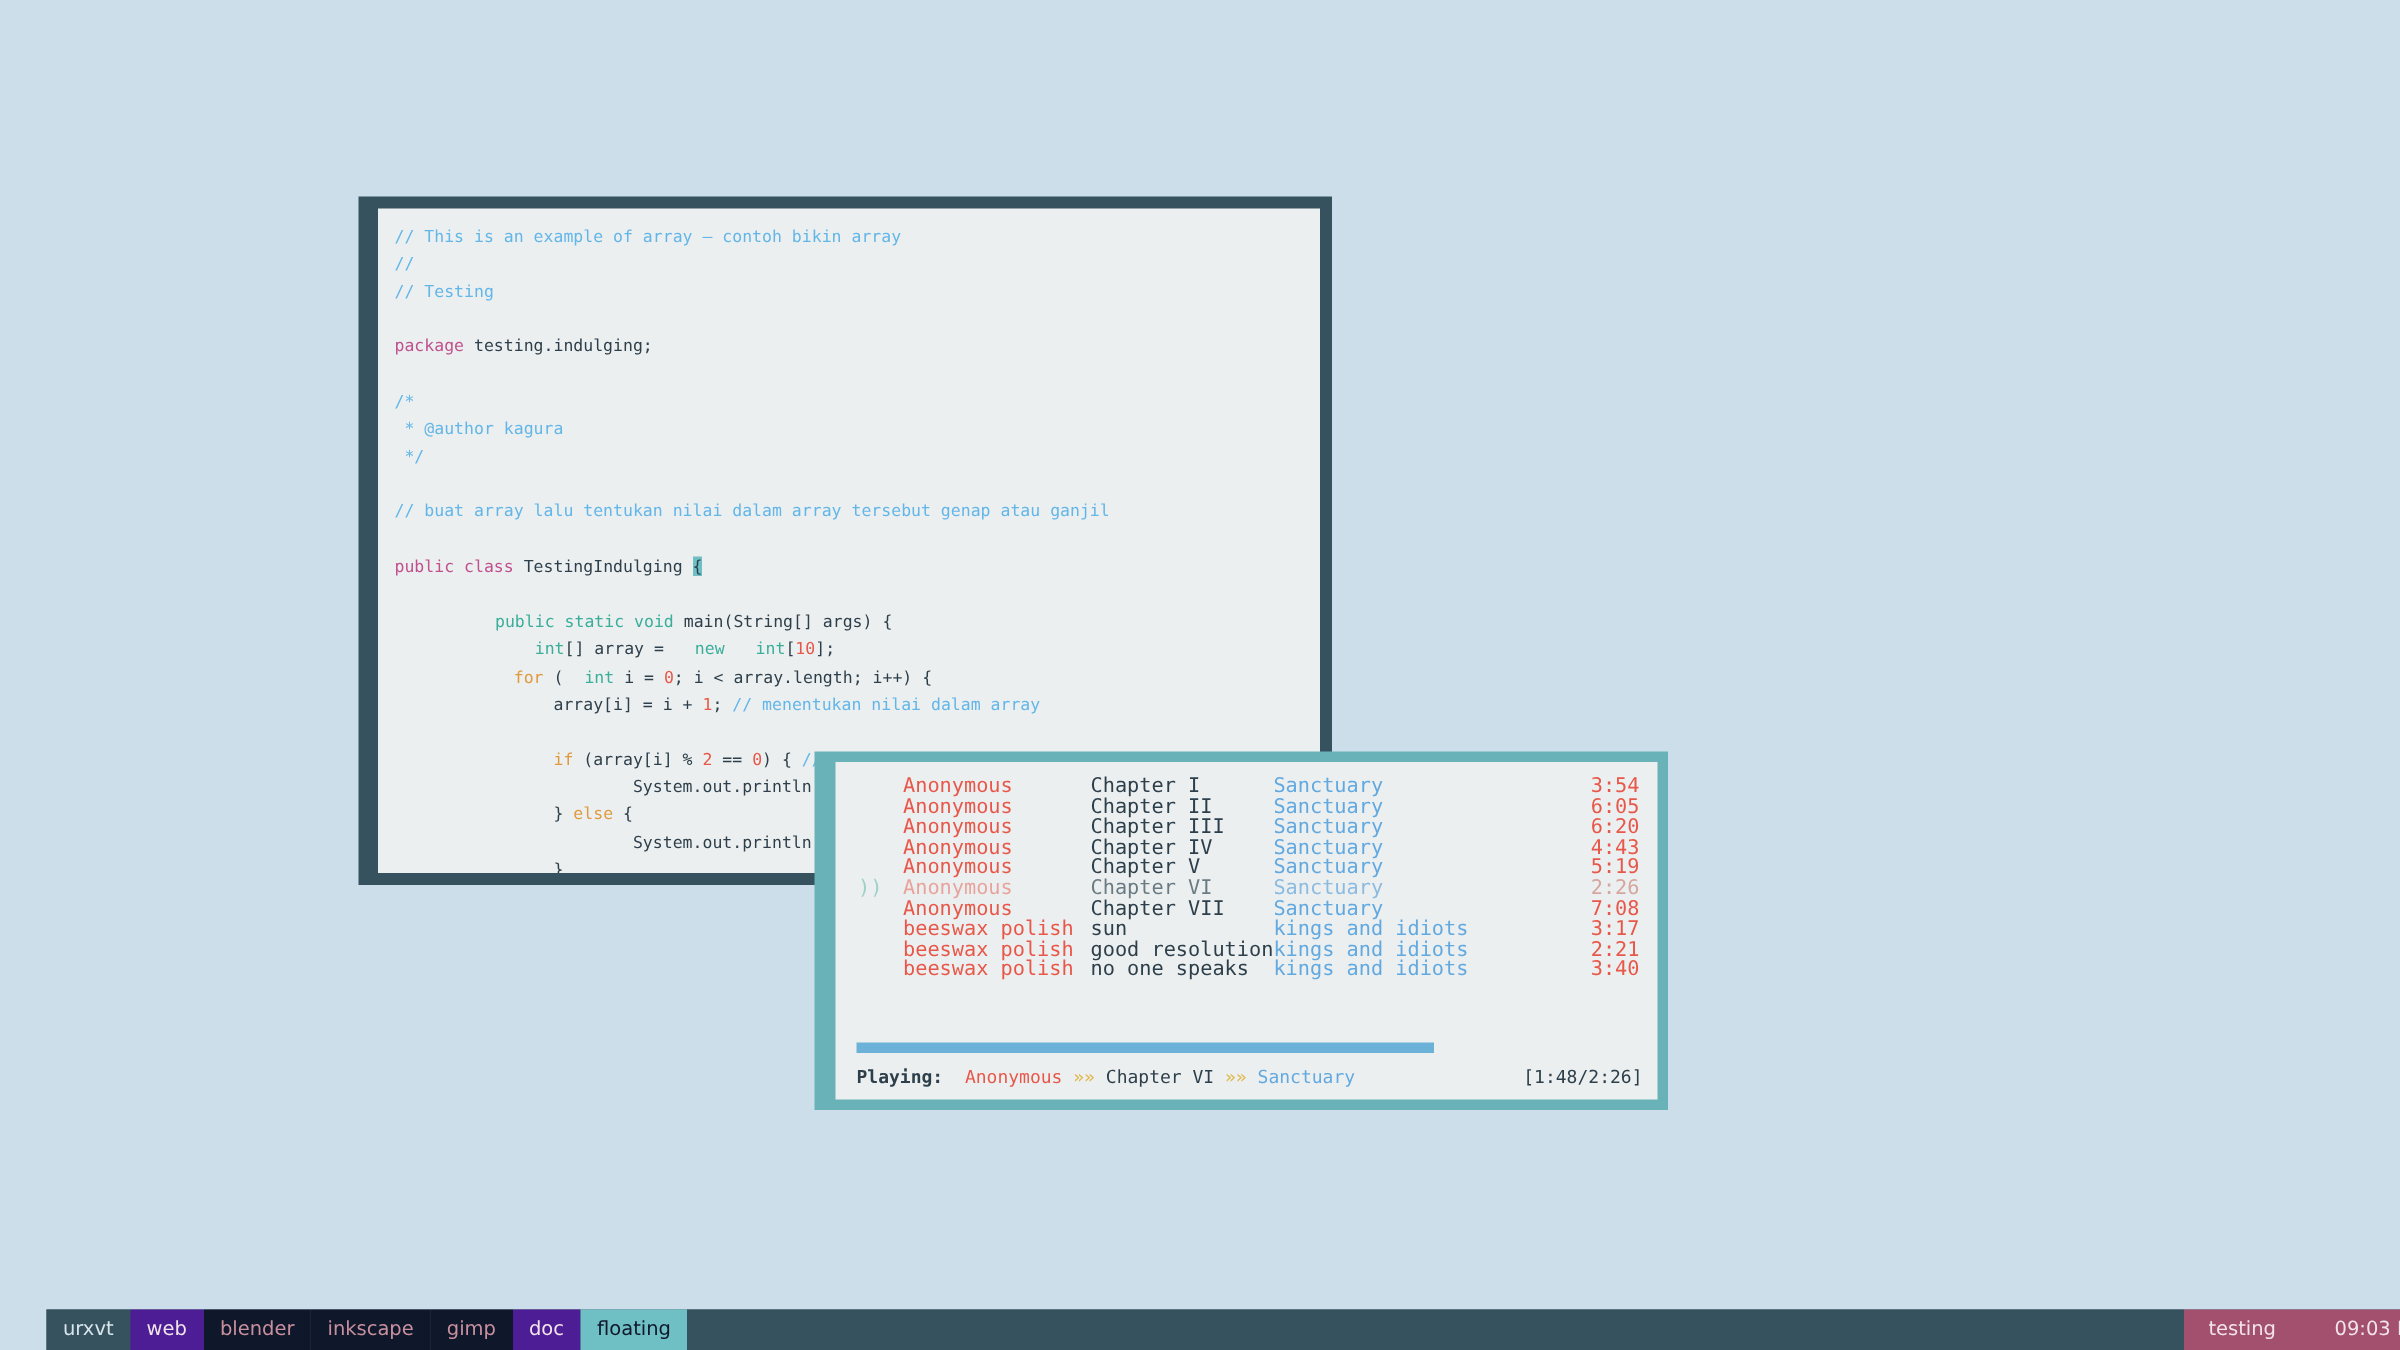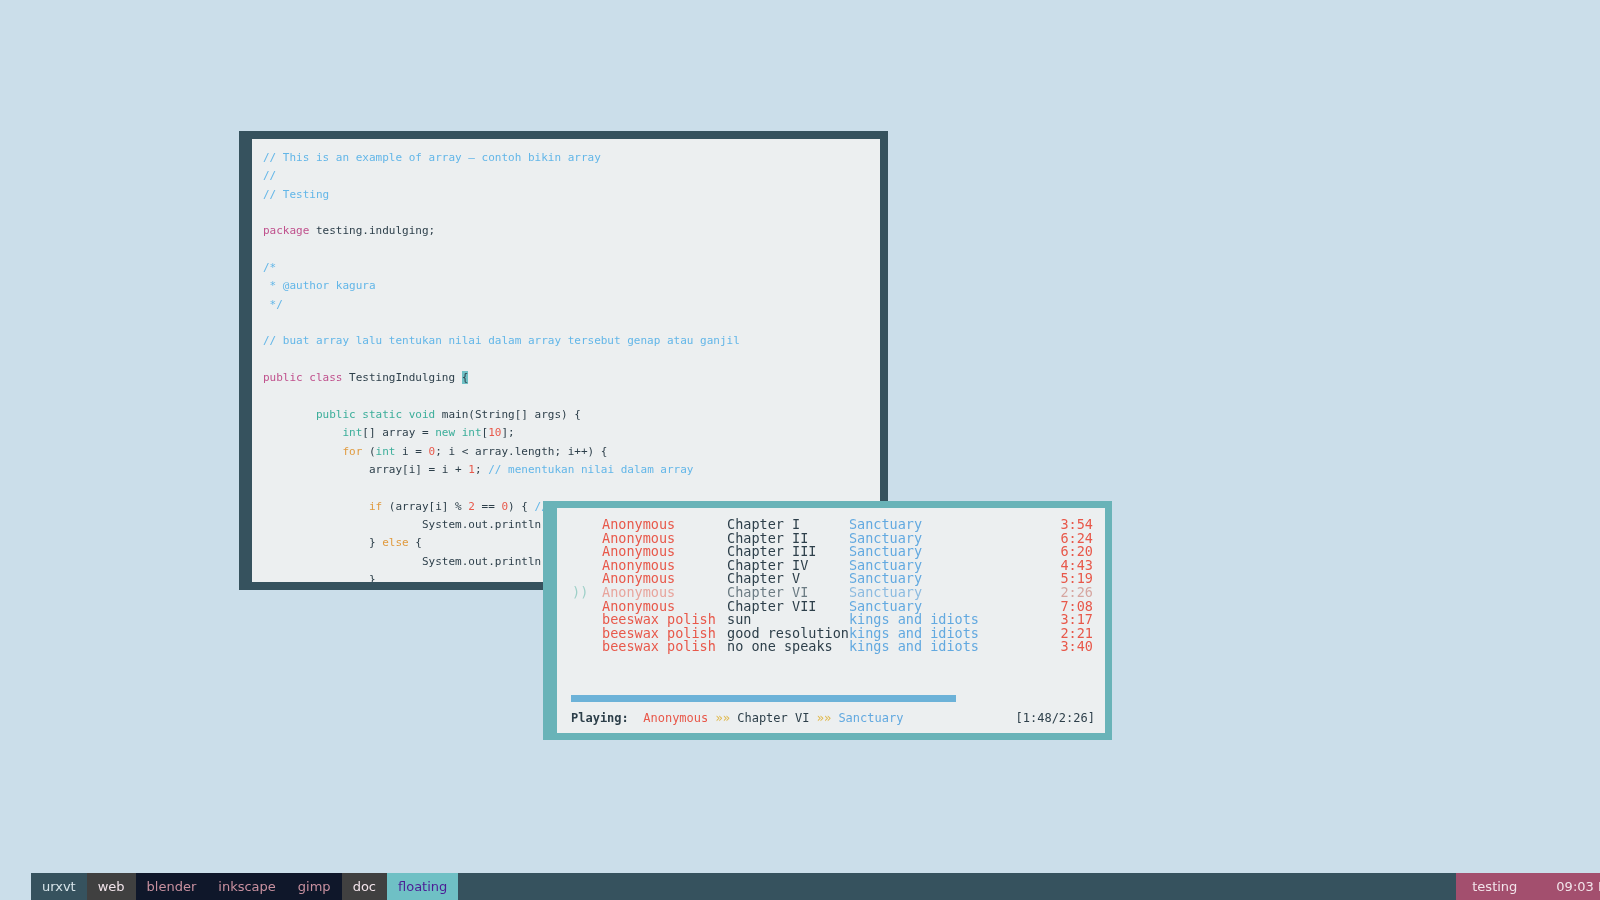--- a/index.html
+++ b/index.html
@@ -43,21 +43,21 @@
   }
   .code {
     font-family: "DejaVu Sans Mono", monospace;
     font-size: 11px;
     line-height: 18.35px;
     white-space: pre;
     color: #2d3f4a;
   }
   .c-comment { color: #62b6e8; }
   .c-keyword { color: #c0518d; }
-  .c-type    { color: #3bae9a; }
+  .c-type    { color: #3bae9a; margin-left: 14px; }
   .c-num     { color: #e8584a; }
   .c-str     { color: #e8584a; }
   .c-ctrl    { color: #e09a3e; }
   .c-plain   { color: #2d3f4a; }
   .cursor-sel {
     background: #6fc0c5;
     color: #2d3f4a;
   }
 
   
@@ -143,23 +143,23 @@
   .tag {
     display: flex;
     align-items: center;
     justify-content: center;
     padding: 0 11px;
     box-sizing: border-box;
     cursor: default;
     line-height: 1;
   }
   .tag-dark     { background: #36525e; color: #d8e5ea; }
-  .tag-occupied { background: #404040; color: #f2e4ea; }
+  .tag-occupied { background: #4c1d95; color: #f2e4ea; }
   .tag-empty    { background: #0f172a; color: #c8909f; }
-  .tag-active   { background: #6fc0c5; color: #4c1d95; }
+  .tag-active   { background: #6fc0c5; color: #0f172a; }
   .tb-spacer    { flex: 1 1 auto; background: #36525e; }
   .tb-right {
     display: flex;
     align-items: center;
     background: #a34f6e;
     color: #f2e4ea;
     padding: 0 14px 0 16px;
     gap: 39px;
   }
 </style>
@@ -183,21 +183,21 @@
             <td class="col-artist">Anonymous</td>
             <td class="col-title">Chapter I</td>
             <td class="col-album">Sanctuary</td>
             <td class="col-time">3:54</td>
           </tr>
           <tr>
             <td class="col-mark"></td>
             <td class="col-artist">Anonymous</td>
             <td class="col-title">Chapter II</td>
             <td class="col-album">Sanctuary</td>
-            <td class="col-time">6:24</td>
+            <td class="col-time">6:05</td>
           </tr>
           <tr>
             <td class="col-mark"></td>
             <td class="col-artist">Anonymous</td>
             <td class="col-title">Chapter III</td>
             <td class="col-album">Sanctuary</td>
             <td class="col-time">6:20</td>
           </tr>
           <tr>
             <td class="col-mark"></td>

